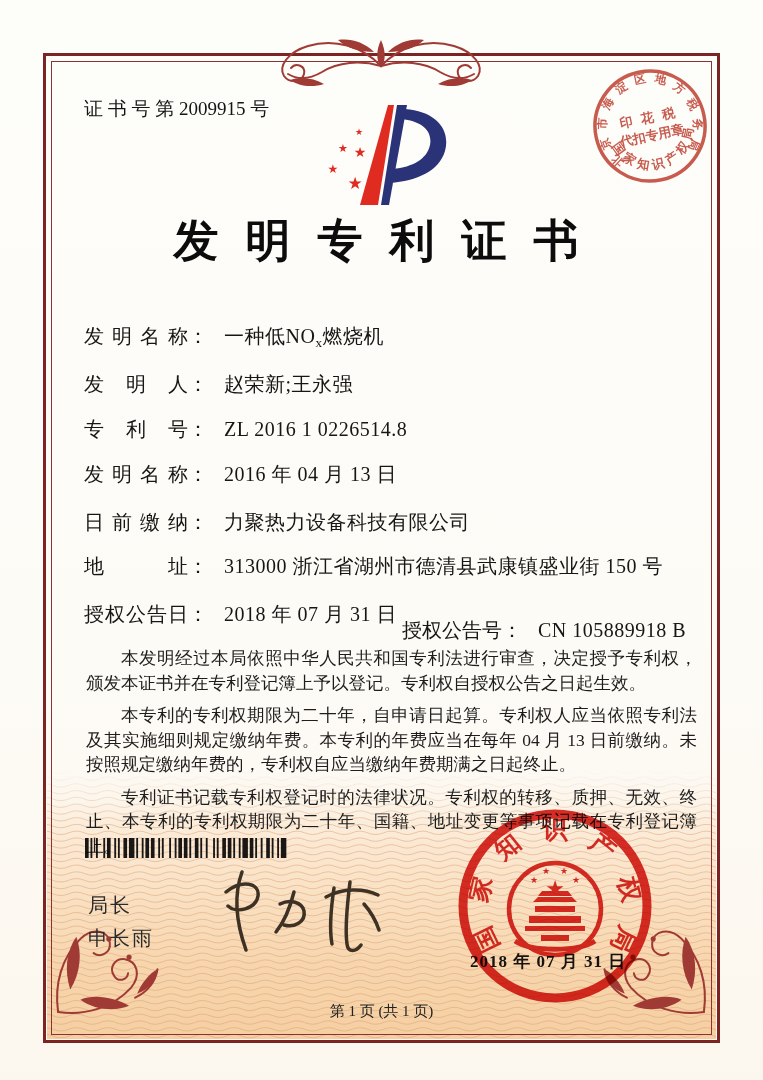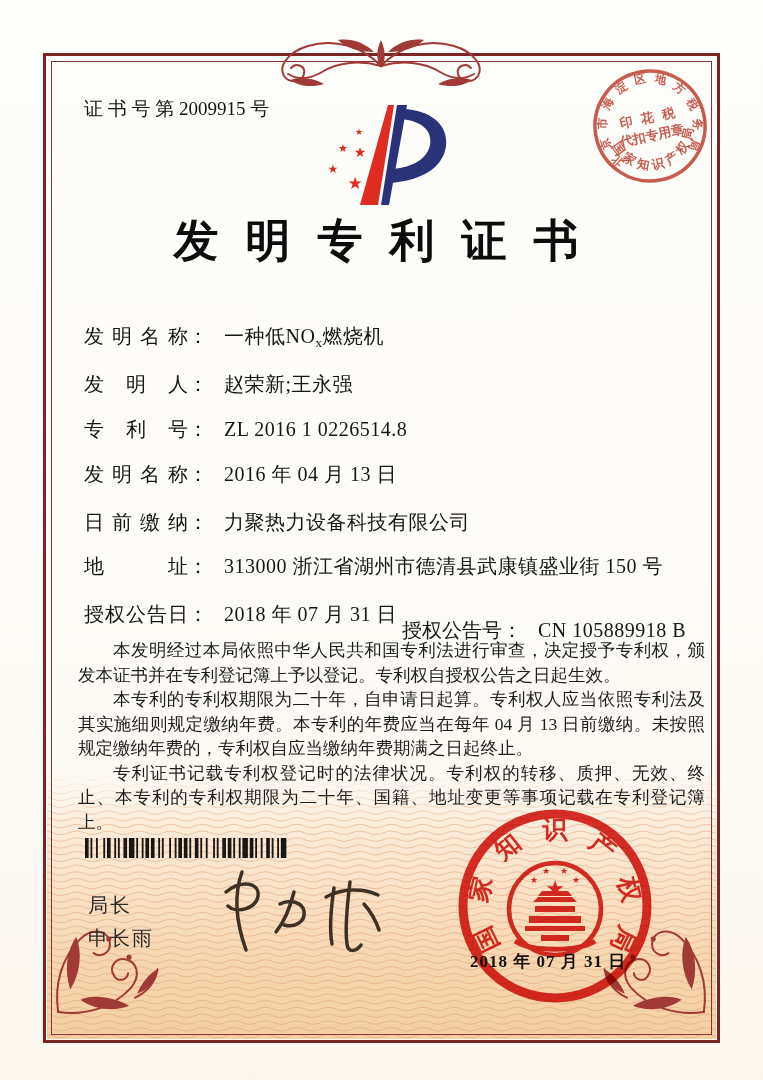--- a/index.html
+++ b/index.html
@@ -21,21 +21,21 @@
   }
   .cert-no{position:absolute;left:84px;top:96px;font-size:19px;color:#141414;z-index:3;}
   .title{position:absolute;left:0;right:0;top:211px;text-align:center;font-size:45px;font-weight:bold;letter-spacing:27px;padding-left:16px;color:#0c0c0c;z-index:3;}
   .frow{position:absolute;left:84px;font-size:20px;color:#161616;white-space:nowrap;z-index:3;}
   .flabel{display:inline-block;width:104px;text-align:justify;text-align-last:justify;}
   .fcolon{display:inline-block;width:20px;}
   .fvalue{margin-left:16px;letter-spacing:.5px;}
   .subx{font-size:13px;vertical-align:-4px;}
   .pair2{position:absolute;left:318px;top:16px;}
   .body-text{position:absolute;left:78px;right:58px;top:638px;font-size:17.5px;line-height:24.5px;text-align:justify;color:#1d1d1d;z-index:3;}
-  .body-text p{margin:0;text-indent:2em;}
+  .body-text p{margin:8px;text-indent:2em;}
   .barcode{position:absolute;left:85px;top:838px;width:205px;height:20px;z-index:3;mix-blend-mode:multiply;}
   .officer{position:absolute;left:88px;top:889px;z-index:3;font-family:"Liberation Sans","DejaVu Sans",sans-serif;font-size:20px;line-height:33px;color:#2b2b2b;letter-spacing:2px;}
   .signature{position:absolute;left:214px;top:864px;width:188px;height:95px;z-index:3;}
   .seal{position:absolute;left:455px;top:806px;width:200px;height:200px;z-index:4;mix-blend-mode:multiply;opacity:.93;}
   .seal-date{position:absolute;left:448px;width:200px;top:950px;text-align:center;font-size:17px;font-weight:bold;letter-spacing:1px;color:#161616;z-index:5;mix-blend-mode:multiply;}
   .footer{position:absolute;left:0;right:0;top:1002px;text-align:center;font-size:15px;color:#222;z-index:3;}
   .tax-stamp{position:absolute;left:584px;top:60px;width:132px;height:132px;z-index:3;mix-blend-mode:multiply;opacity:.88;transform:rotate(-12deg);}
   .flourish-top{position:absolute;left:228px;top:24px;width:306px;height:66px;z-index:3;}
   .flourish-br{position:absolute;left:568px;top:876px;width:142px;height:142px;z-index:3;}
   .flourish-bl{position:absolute;left:52px;top:876px;width:142px;height:142px;z-index:3;transform:scaleX(-1);}
@@ -257,14 +257,15 @@
         <rect x="74" y="110" width="52" height="7"></rect>
         <rect x="70" y="120" width="60" height="5"></rect>
         <rect x="86" y="129" width="28" height="6"></rect>
       </g>
       <path d="M60,135 C76,146 124,146 140,135" fill="none" stroke="#d5201a" stroke-width="5"></path>
     </g>
   </svg>
 
   <div class="seal-date">2018 年 07 月 31 日</div>
 
+  <div class="footer">第 1 页 (共 1 页)</div>
 
 </div>
 
 </body></html>

